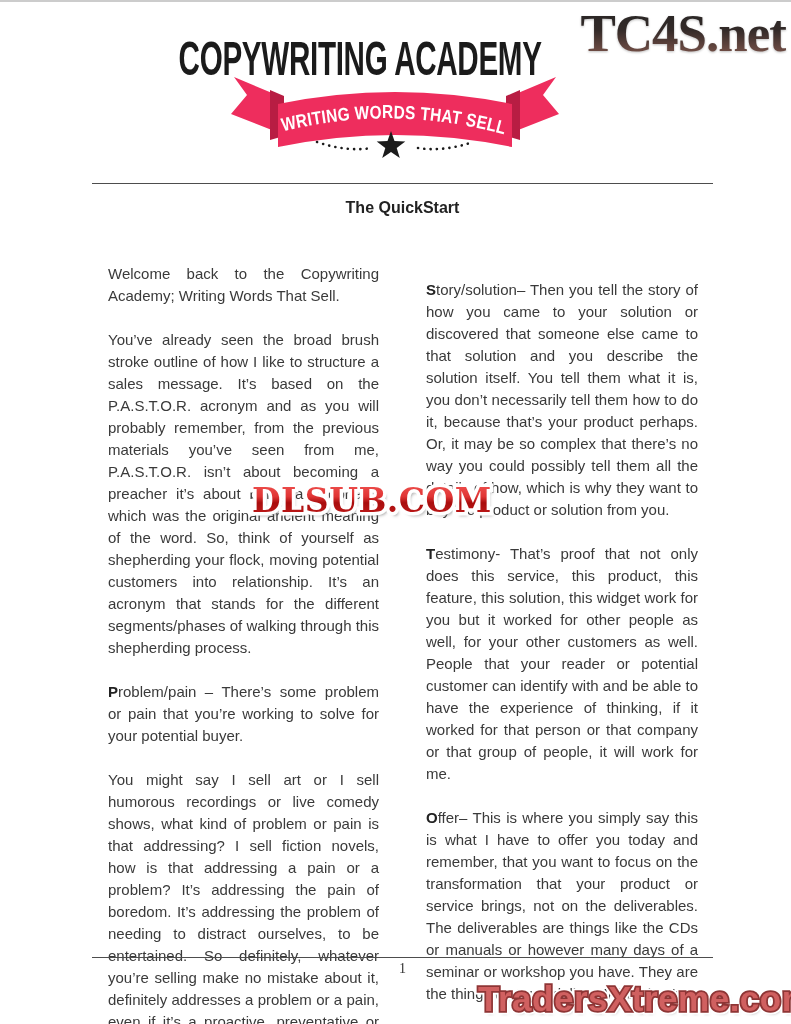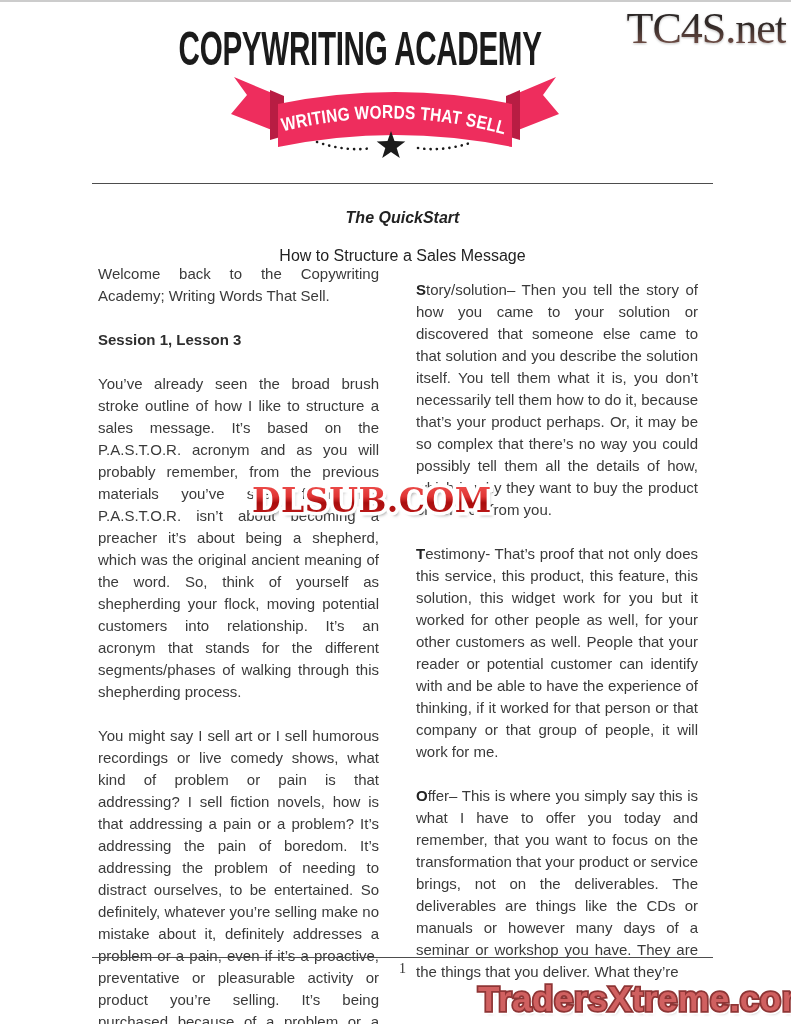--- a/index.html
+++ b/index.html
@@ -5,21 +5,21 @@
   html,body{margin:0;padding:0;}
   body{
     width:791px;height:1024px;position:relative;overflow:hidden;
     background:#ffffff;font-family:"Liberation Sans",sans-serif;
   }
   .top-edge{position:absolute;top:0;left:0;width:791px;height:2px;background:#cccccc;}
 
   
   .wm-tc4s{
     position:absolute;top:3px;right:5px;white-space:nowrap;
-    font-family:"Liberation Serif",serif;font-weight:normal;font-size:44px;letter-spacing:-1px;
+    font-family:"Liberation Serif",serif;font-weight:bold;font-size:53px;letter-spacing:-1px;
     background:linear-gradient(180deg,#252525 0%,#332a28 45%,#8f5f54 100%);
     -webkit-background-clip:text;background-clip:text;color:transparent;
     filter:drop-shadow(0 1px 1px rgba(0,0,0,0.25));
   }
   .wm-center{position:absolute;left:252px;top:483px;height:54px;}
   .wm-center span{
     position:absolute;left:0;top:0;white-space:nowrap;
     font-family:"DejaVu Serif","Liberation Serif",serif;font-weight:bold;
     font-size:33px;letter-spacing:0.5px;line-height:1.1;
   }
@@ -38,43 +38,43 @@
     font-size:35px;letter-spacing:0.5px;line-height:1.15;
   }
   .wm-traders .stroke{
     -webkit-text-stroke:7px #ffffff;color:#fff;
     text-shadow:2px 3px 3px rgba(120,120,120,0.55);
   }
   .wm-traders .stroke2{-webkit-text-stroke:3.5px #8e3535;color:#8e3535;}
   .wm-traders .fill{color:#d06060;}
 
   
-  .wordmark-wrap{position:absolute;top:23px;left:0;width:721px;text-align:center;}
+  .wordmark-wrap{position:absolute;top:33px;left:0;width:721px;text-align:center;}
   .wordmark{
     display:inline-block;white-space:nowrap;color:#1b1b1b;
     font-weight:bold;font-size:47px;line-height:1;letter-spacing:-0.5px;
     transform:scale(0.63,1.04);transform-origin:center top;
   }
   .ribbon-svg{position:absolute;left:224px;top:70px;width:342px;height:96px;}
 
   
   .rule{position:absolute;left:92px;width:621px;border-top:1.3px solid #4d4d4d;height:0;}
   .rule-top{top:183px;}
   .rule-bottom{top:957px;}
   .doc-title-block{position:absolute;left:92px;top:190px;width:621px;text-align:center;color:#222;}
-  .doc-title{font-size:16px;font-weight:bold;line-height:21px;margin:17px;font-style:italic;}
+  .doc-title{font-size:16px;font-weight:bold;line-height:21px;margin:7px;}
   .doc-subtitle{font-size:16px;font-weight:normal;line-height:22px;margin:0;}
 
   
   .columns{position:absolute;left:92px;top:263px;width:621px;display:flex;}
   .col{width:287px;}
   .col-left{margin-right:31px;}
   .col-right{width:288px;padding-top:16px;}
   .para{
-    margin:0 0 22px 6px;font-size:15px;line-height:22px;color:#3a3a3a;
+    margin:0 0 22px 16px;font-size:15px;line-height:22px;color:#3a3a3a;
     text-align:justify;text-justify:inter-word;
   }
   .para-bold{font-weight:bold;color:#2e2e2e;}
   .para b{color:#222;}
 
   
   .page-number{
     position:absolute;left:92px;top:961px;width:621px;text-align:center;
     font-family:"Liberation Serif",serif;font-size:14px;color:#333;
   }
@@ -108,28 +108,27 @@
 
   <polygon points="167,61 163.5,71.1 152.7,71.4 161.3,77.9 158.2,88.1 167,82 175.8,88.1 172.7,77.9 181.3,71.4 170.5,71.1" fill="#1b1b1b"></polygon>
   <path d="M93,72 Q122,82 148,78" fill="none" stroke="#1b1b1b" stroke-width="2.6" stroke-linecap="round" stroke-dasharray="0.1 6.2"></path>
   <path d="M194,78 Q220,82 249,72" fill="none" stroke="#1b1b1b" stroke-width="2.6" stroke-linecap="round" stroke-dasharray="0.1 6.2"></path>
 </svg>
 
 <div class="rule rule-top"></div>
 
 <div class="doc-title-block">
   <p class="doc-title">The QuickStart</p>
-  <p class="doc-subtitle">How to Structure a Sales Message</p>
 </div>
 
 <div class="columns">
   <div class="col col-left">
       <p class="para">Welcome back to the Copywriting Academy; Writing Words That Sell.</p>
-      <p class="para para-bold">Session 1, Lesson 3</p>
       <p class="para">You’ve already seen the broad brush stroke outline of how I like to structure a sales message. It’s based on the P.A.S.T.O.R. acronym and as you will probably remember, from the previous materials you’ve seen from me, P.A.S.T.O.R. isn’t about becoming a preacher it’s about being a shepherd, which was the original ancient meaning of the word. So, think of yourself as shepherding your flock, moving potential customers into relationship. It’s an acronym that stands for the different segments/phases of walking through this shepherding process.</p>
+      <p class="para"><b>P</b>roblem/pain – There’s some problem or pain that you’re working to solve for your potential buyer.</p>
       <p class="para">You might say I sell art or I sell humorous recordings or live comedy shows, what kind of problem or pain is that addressing? I sell fiction novels, how is that addressing a pain or a problem? It’s addressing the pain of boredom. It’s addressing the problem of needing to distract ourselves, to be entertained. So definitely, whatever you’re selling make no mistake about it, definitely addresses a problem or a pain, even if it’s a proactive, preventative or pleasurable activity or product you’re selling. It’s being purchased because of a problem or a pain.</p>
     </div>
   <div class="col col-right">
       <p class="para"><b>S</b>tory/solution– Then you tell the story of how you came to your solution or discovered that someone else came to that solution and you describe the solution itself. You tell them what it is, you don’t necessarily tell them how to do it, because that’s your product perhaps. Or, it may be so complex that there’s no way you could possibly tell them all the details of how, which is why they want to buy the product or solution from you.</p>
       <p class="para"><b>T</b>estimony- That’s proof that not only does this service, this product, this feature, this solution, this widget work for you but it worked for other people as well, for your other customers as well. People that your reader or potential customer can identify with and be able to have the experience of thinking, if it worked for that person or that company or that group of people, it will work for me.</p>
       <p class="para"><b>O</b>ffer– This is where you simply say this is what I have to offer you today and remember, that you want to focus on the transformation that your product or service brings, not on the deliverables. The deliverables are things like the CDs or manuals or however many days of a seminar or workshop you have. They are the things that you deliver. What they’re</p>
     </div>
 </div>
 
 <div class="wm-center">

